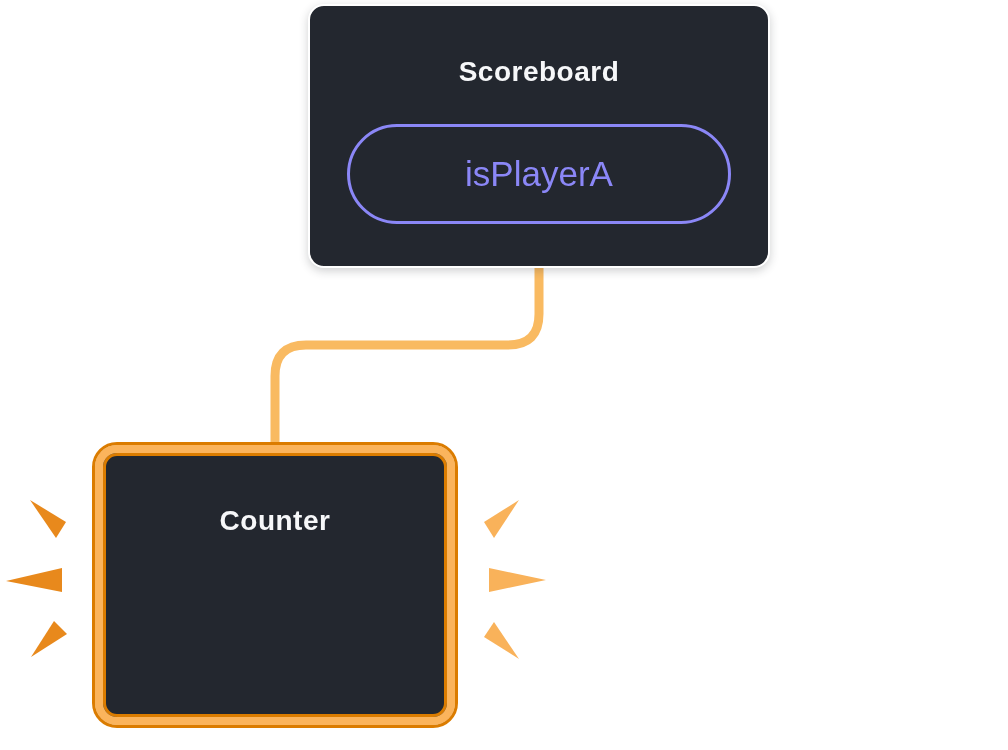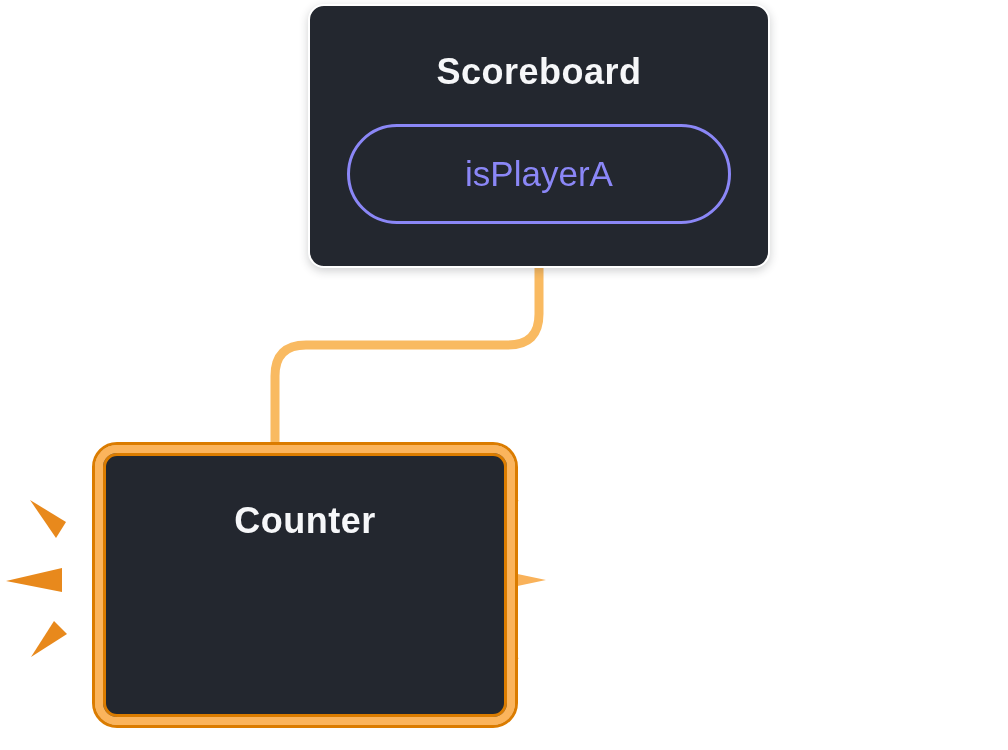--- a/index.html
+++ b/index.html
@@ -40,32 +40,32 @@
     left: 308px; top: 4px;
     width: 462px; height: 264px;
     border: 2px solid var(--component-border, #FFFFFF);
     border-radius: 16px;
     box-shadow: 0 3px 10px rgba(35, 39, 47, 0.22);
     padding-top: 44px;
   }
 
   .counter {
     left: 95px; top: 445px;
-    width: 420px; height: 280px;
+    width: 360px; height: 280px;
     border: 8px solid var(--highlight-band, #FBB45C);
     outline: 3px solid var(--highlight-edge, #DB7C00);
     box-shadow: inset 0 0 0 3px var(--highlight-edge, #DB7C00);
     border-radius: 22px;
     padding-top: 46px;
   }
 
   .component-title {
     text-align: center;
     color: var(--title-text, #F6F7F9);
-    font-size: 36px;
+    font-size: 28px;
     font-weight: 700;
     line-height: 44px;
     letter-spacing: 0.5px;
   }
 
   .state-pill {
     display: flex;
     align-items: stretch;
     border: 3px solid var(--state-accent, #8B87F7);
     border-radius: 60px;

